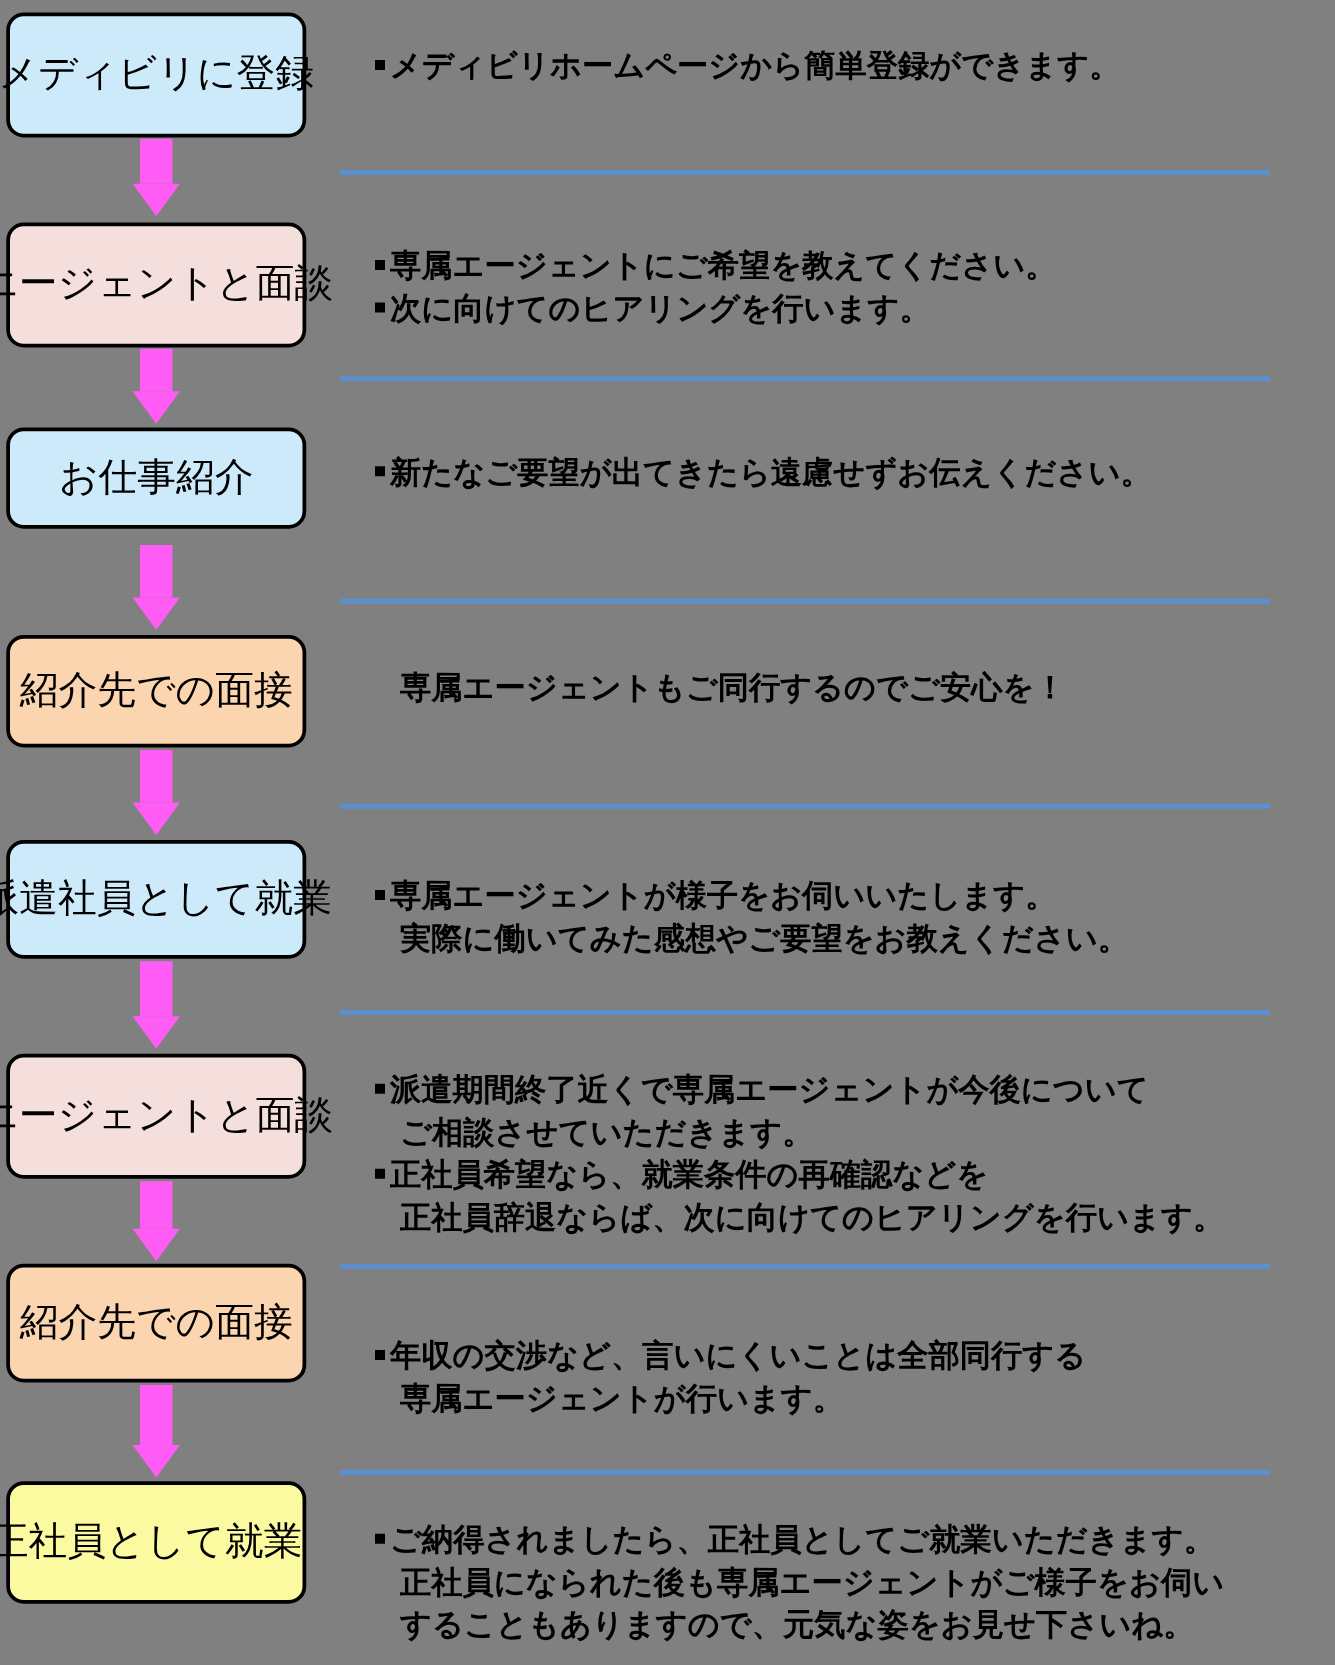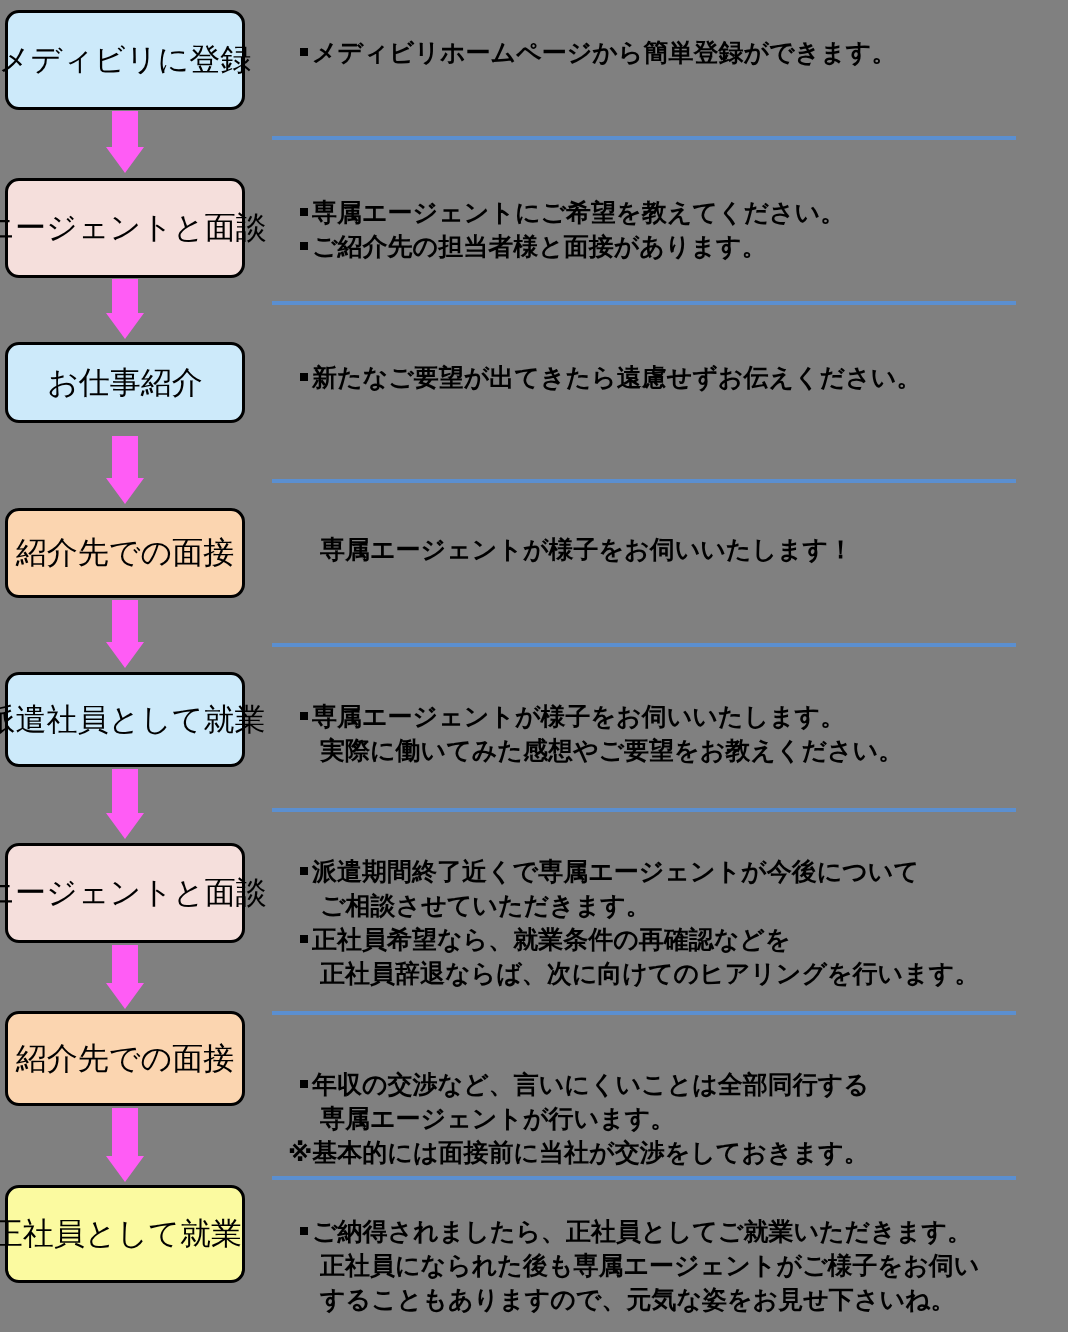--- a/index.html
+++ b/index.html
@@ -184,47 +184,46 @@
   <div class="sep" style="top:808px;"></div>
   <div class="sep" style="top:1011px;"></div>
   <div class="sep" style="top:1176px;"></div>
 
   <div class="detail" style="top:36px;">
     <span class="row"><span class="bullet-dot"></span><span>メディビリホームページから簡単登録ができます。</span></span>
   </div>
 
   <div class="detail" style="top:196px;">
     <span class="row"><span class="bullet-dot"></span><span>専属エージェントにご希望を教えてください。</span></span>
-    <span class="row"><span class="bullet-dot"></span><span>ご紹介先の担当者様と面接があります。</span></span>
+    <span class="row"><span class="bullet-dot"></span><span>次に向けてのヒアリングを行います。</span></span>
   </div>
 
   <div class="detail" style="top:361px;">
     <span class="row"><span class="bullet-dot"></span><span>新たなご要望が出てきたら遠慮せずお伝えください。</span></span>
   </div>
 
   <div class="detail" style="top:533px;">
-    <span class="row indent"><span>専属エージェントが様子をお伺いいたします！</span></span>
+    <span class="row indent"><span>専属エージェントもご同行するのでご安心を！</span></span>
   </div>
 
   <div class="detail" style="top:700px;">
     <span class="row"><span class="bullet-dot"></span><span>専属エージェントが様子をお伺いいたします。</span></span>
     <span class="row indent"><span>実際に働いてみた感想やご要望をお教えください。</span></span>
   </div>
 
   <div class="detail" style="top:855px;">
     <span class="row"><span class="bullet-dot"></span><span>派遣期間終了近くで専属エージェントが今後について</span></span>
     <span class="row indent"><span>ご相談させていただきます。</span></span>
     <span class="row"><span class="bullet-dot"></span><span>正社員希望なら、就業条件の再確認などを</span></span>
     <span class="row indent"><span>正社員辞退ならば、次に向けてのヒアリングを行います。</span></span>
   </div>
 
   <div class="detail" style="top:1040px;margin-top:28px;">
     <span class="row"><span class="bullet-dot"></span><span>年収の交渉など、言いにくいことは全部同行する</span></span>
     <span class="row indent"><span>専属エージェントが行います。</span></span>
-    <span class="row" style="margin-left:-12px;"><span>※基本的には面接前に当社が交渉をしておきます。</span></span>
   </div>
 
   <div class="detail" style="top:1215px;">
     <span class="row"><span class="bullet-dot"></span><span>ご納得されましたら、正社員としてご就業いただきます。</span></span>
     <span class="row indent"><span>正社員になられた後も専属エージェントがご様子をお伺い</span></span>
     <span class="row indent"><span>することもありますので、元気な姿をお見せ下さいね。</span></span>
   </div>
 
 </div>
 

